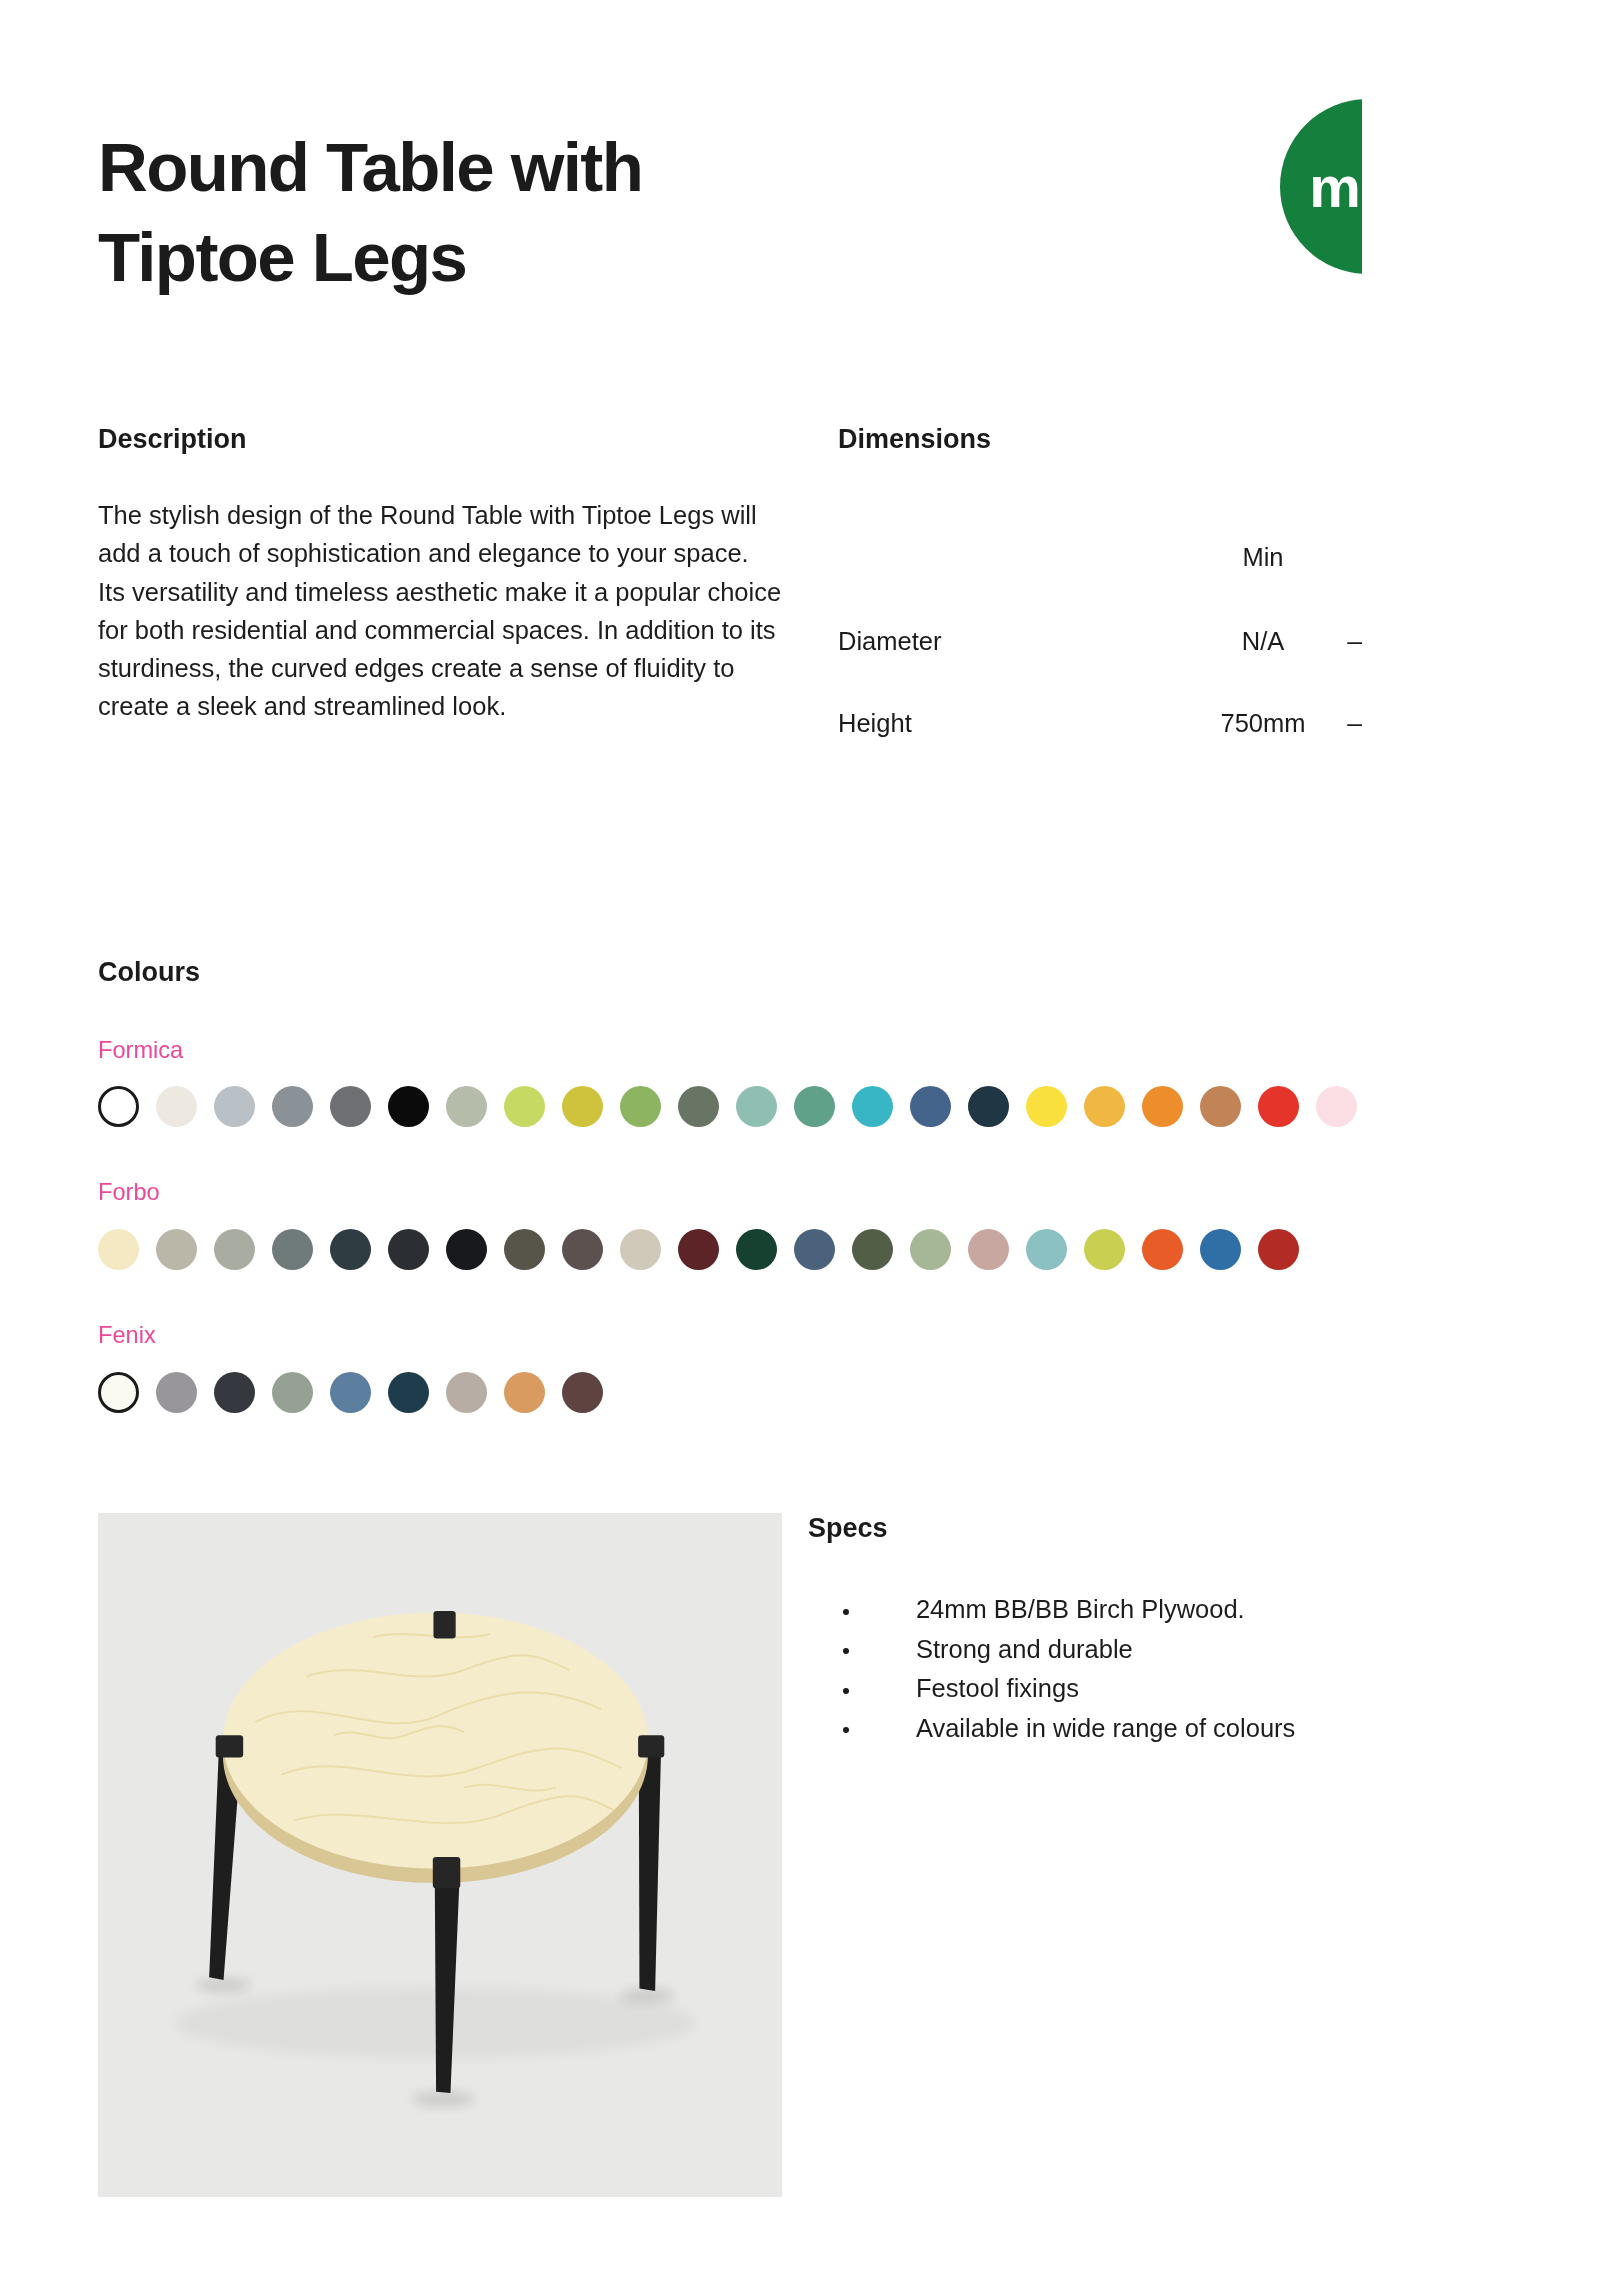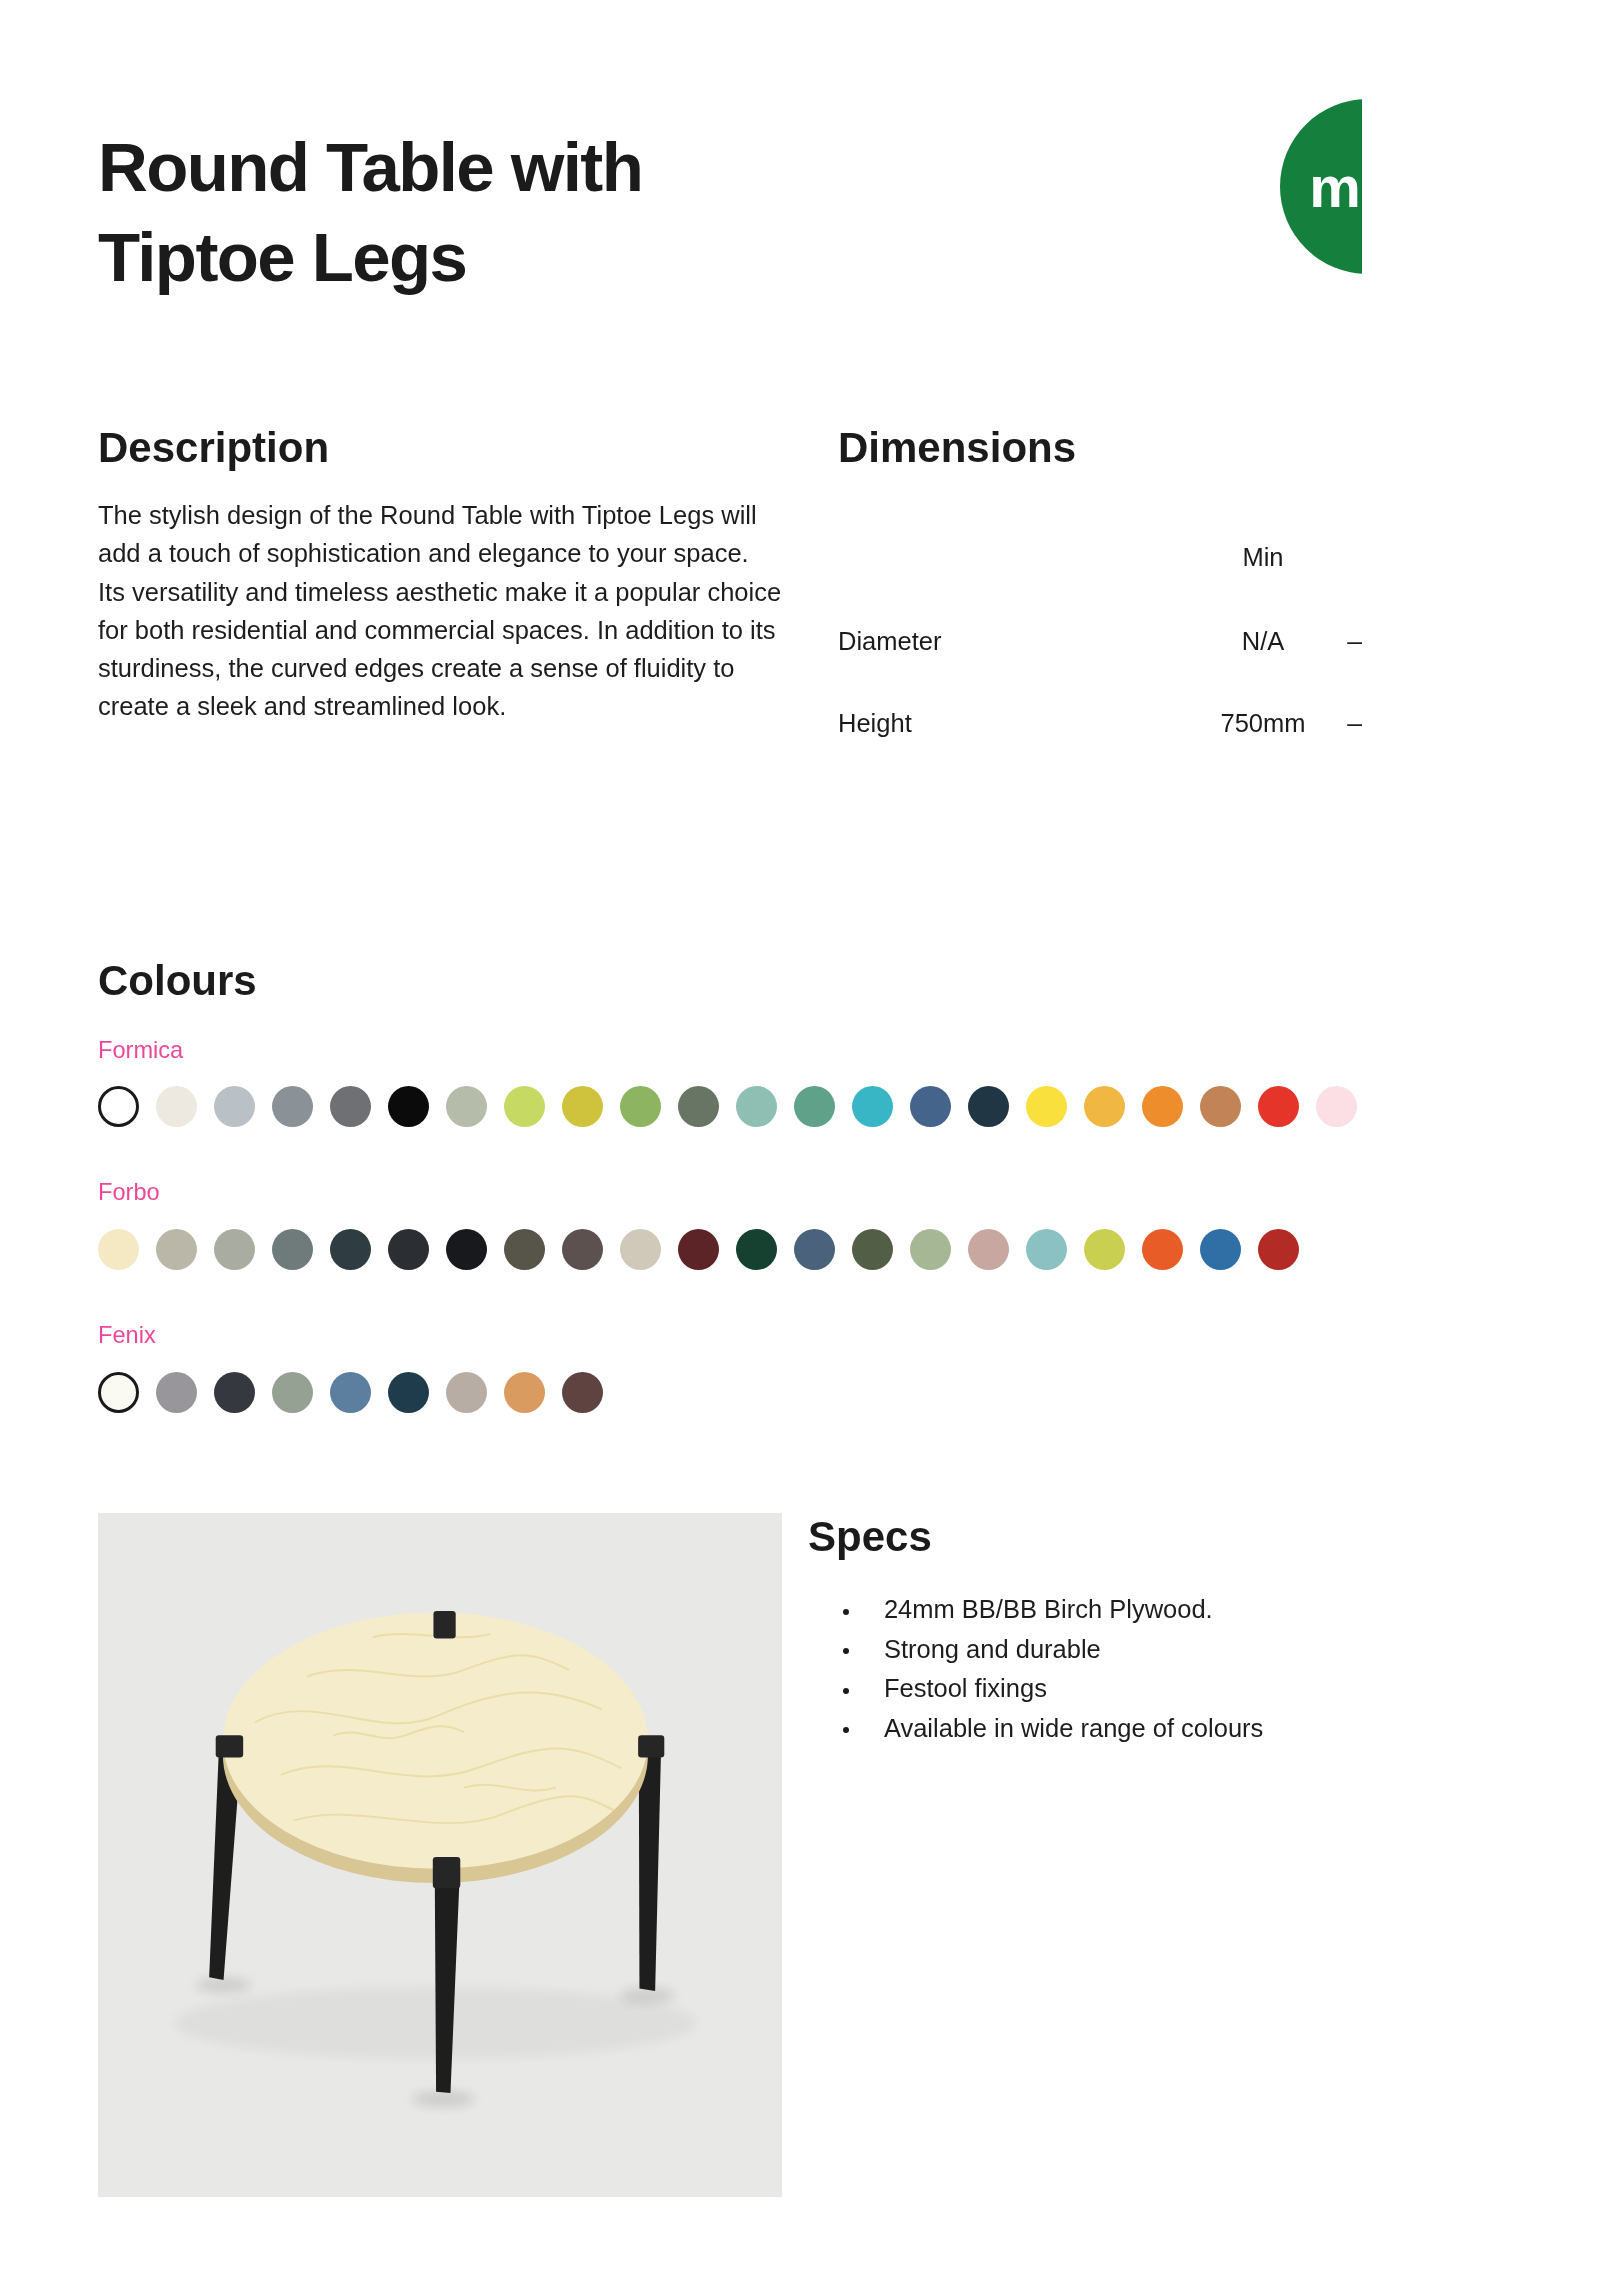--- a/index.html
+++ b/index.html
@@ -10,21 +10,21 @@
   .title {
     position:absolute; left:98px; top:123px; width:753px;
     font-size:69px; font-weight:700; line-height:1.3; letter-spacing:-1.6px; color:#1b1b1b;
   }
   .logo {
     position:absolute; left:1280px; top:99px; width:175px; height:175px;
     border-radius:50%; background:#15803d; display:flex; align-items:center; justify-content:center;
   }
   .logo-text { color:#ffffff; font-size:58px; font-weight:700; letter-spacing:-0.7px; }
 
-  .h2 { position:absolute; font-size:42px; font-weight:700; margin:0; color:#1b1b1b; }
+  .h2 { position:absolute; font-size:27px; font-weight:700; margin:0; color:#1b1b1b; }
   .desc-heading { left:98px; top:424px; }
   .dim-heading  { left:838px; top:424px; }
   .colours-heading { left:98px; top:957px; }
   .specs-heading { left:808px; top:1513px; }
 
   .desc-body {
     position:absolute; left:98px; top:496px; width:684px;
     font-size:25.5px; line-height:1.5; color:#1d1d1d;
   }
 
@@ -45,21 +45,21 @@
 
   .product-image {
     position:absolute; left:98px; top:1513px; width:684px; height:684px; background:#e8e8e7;
   }
   .product-image svg { display:block; width:100%; height:100%; }
 
   .specs-list {
     position:absolute; left:843px; top:1595px; display:flex; flex-direction:column; gap:10.5px;
     font-size:25.5px; color:#1d1d1d;
   }
-  .spec-item { display:flex; align-items:flex-start; }
+  .spec-item { display:flex; align-items:flex-start;gap:32px; }
   .spec-bullet {
     width:5.9px; height:5.9px; border-radius:50%; background:#1b1b1b;
     margin-top:13.7px; margin-right:35px; flex:0 0 auto;
   }
 </style>
 </head>
 <body>
 
 <div class="page">
 

